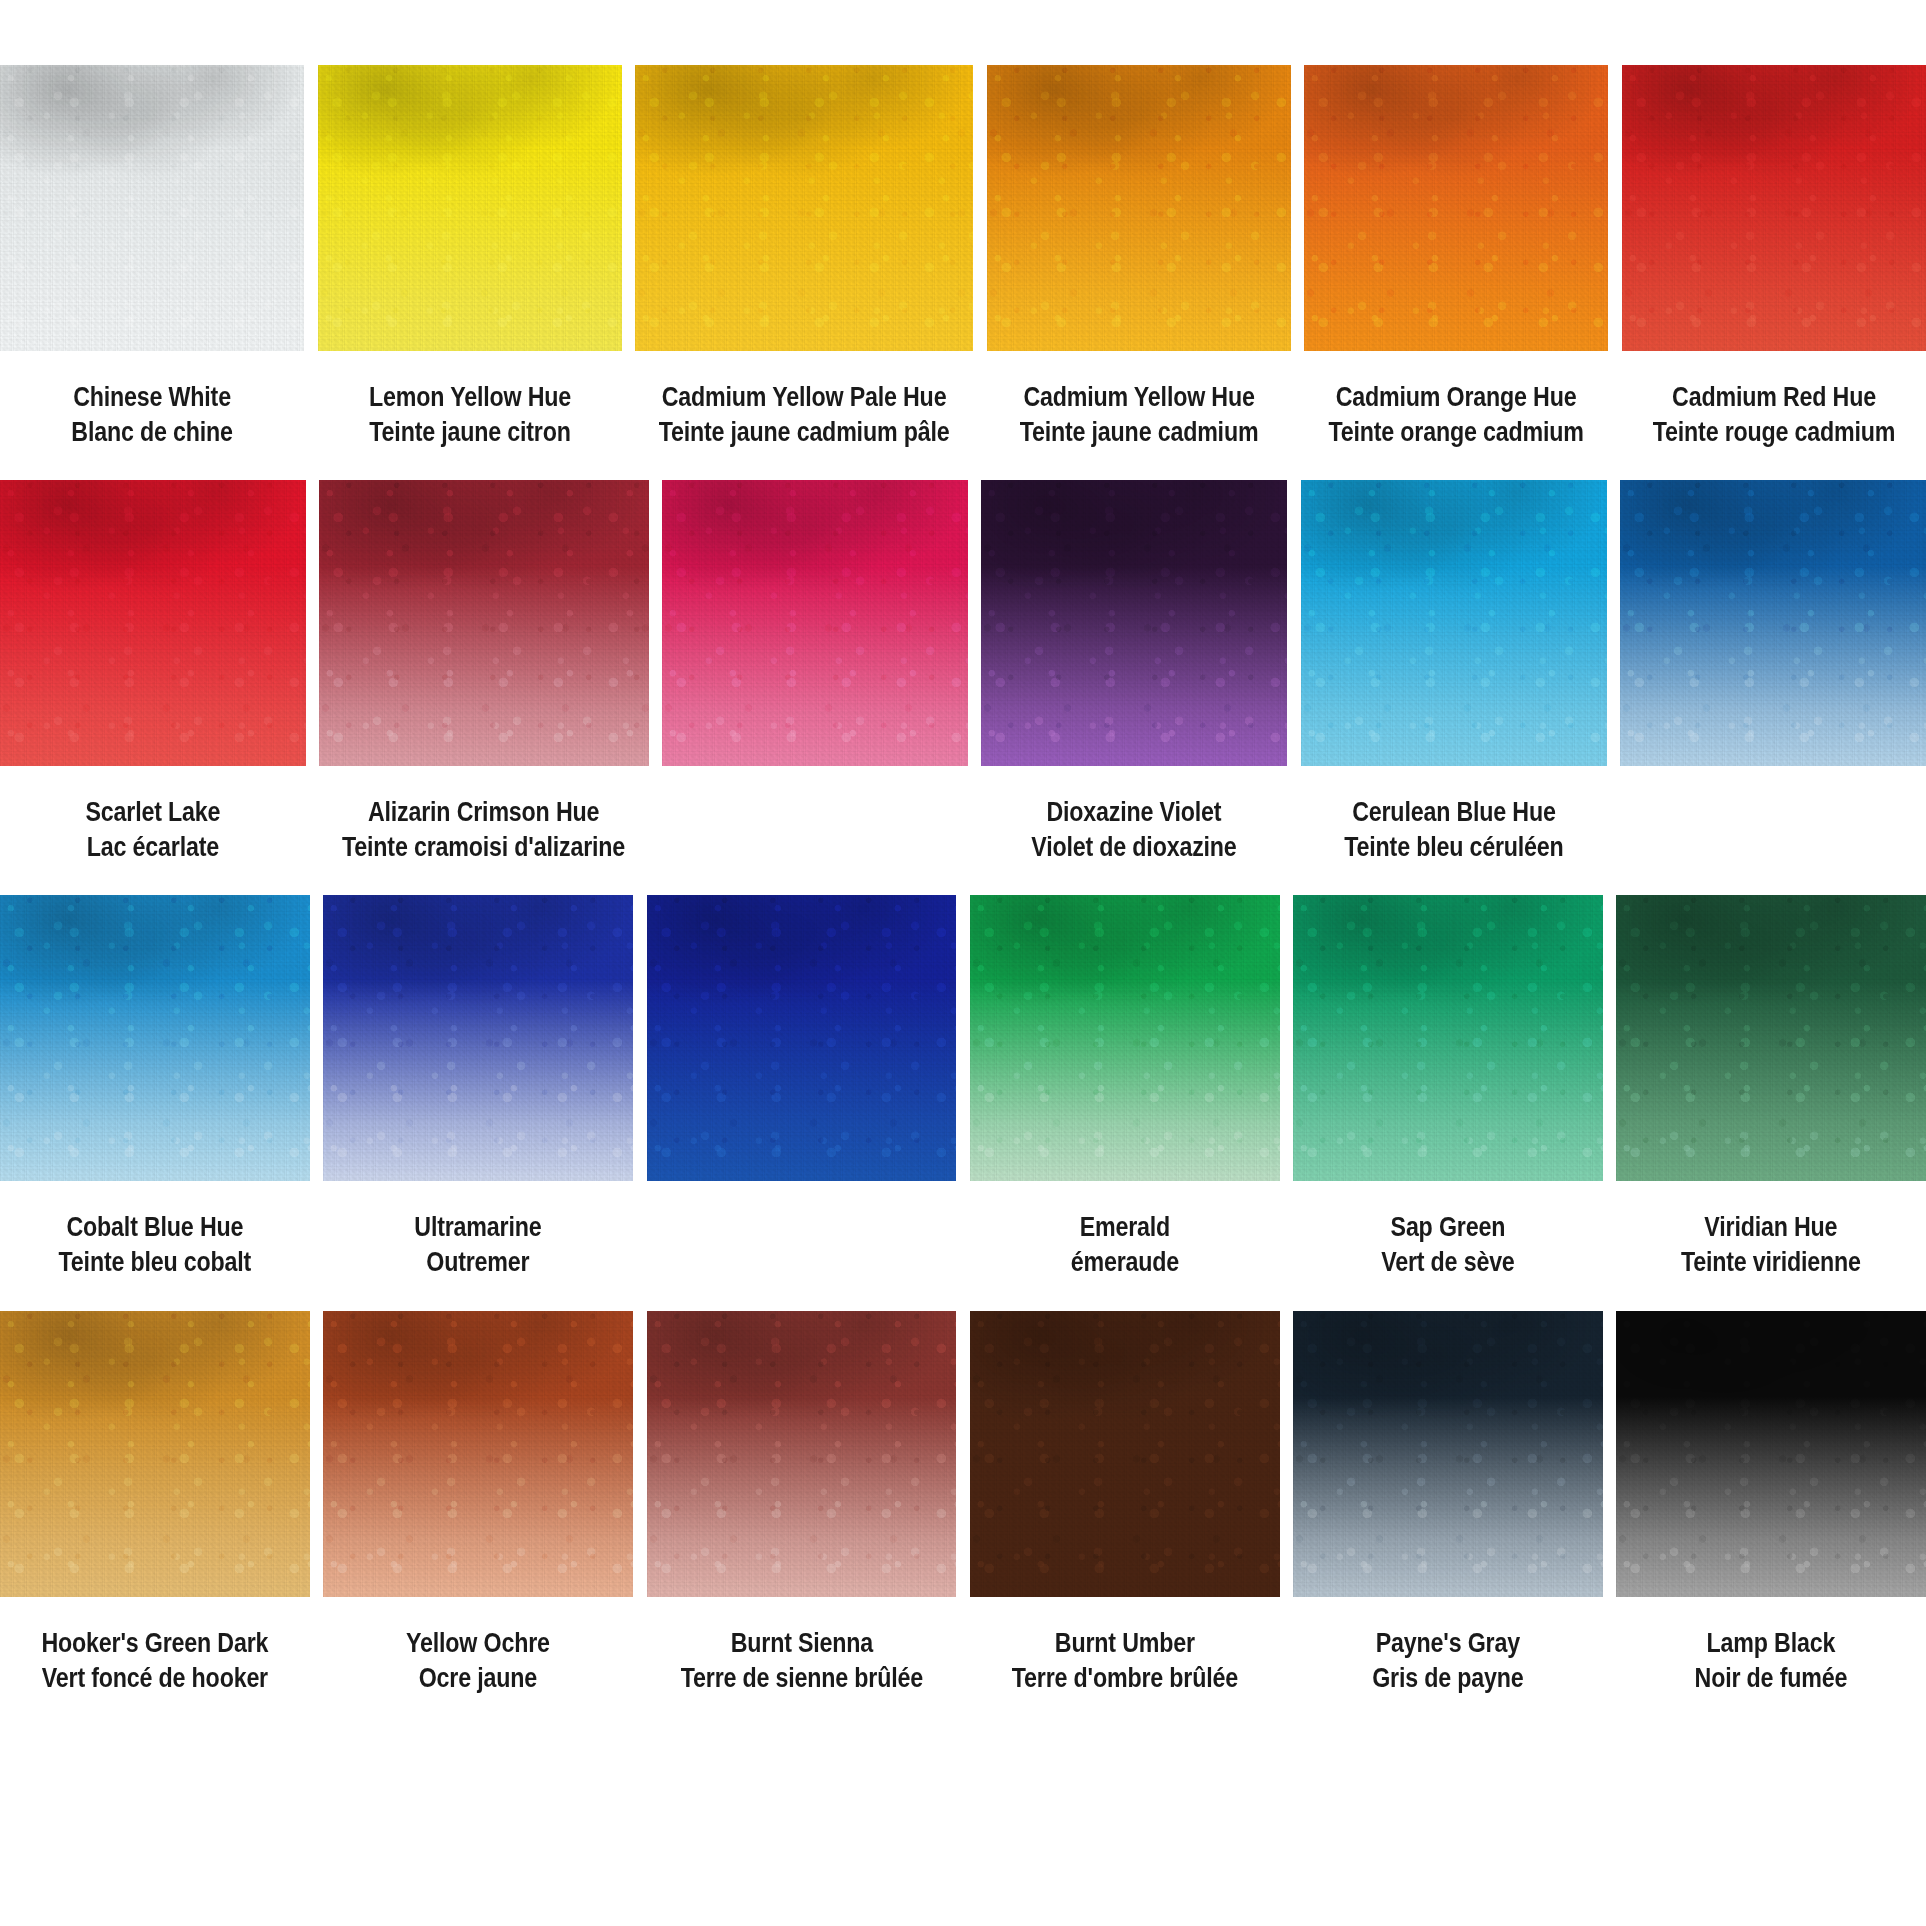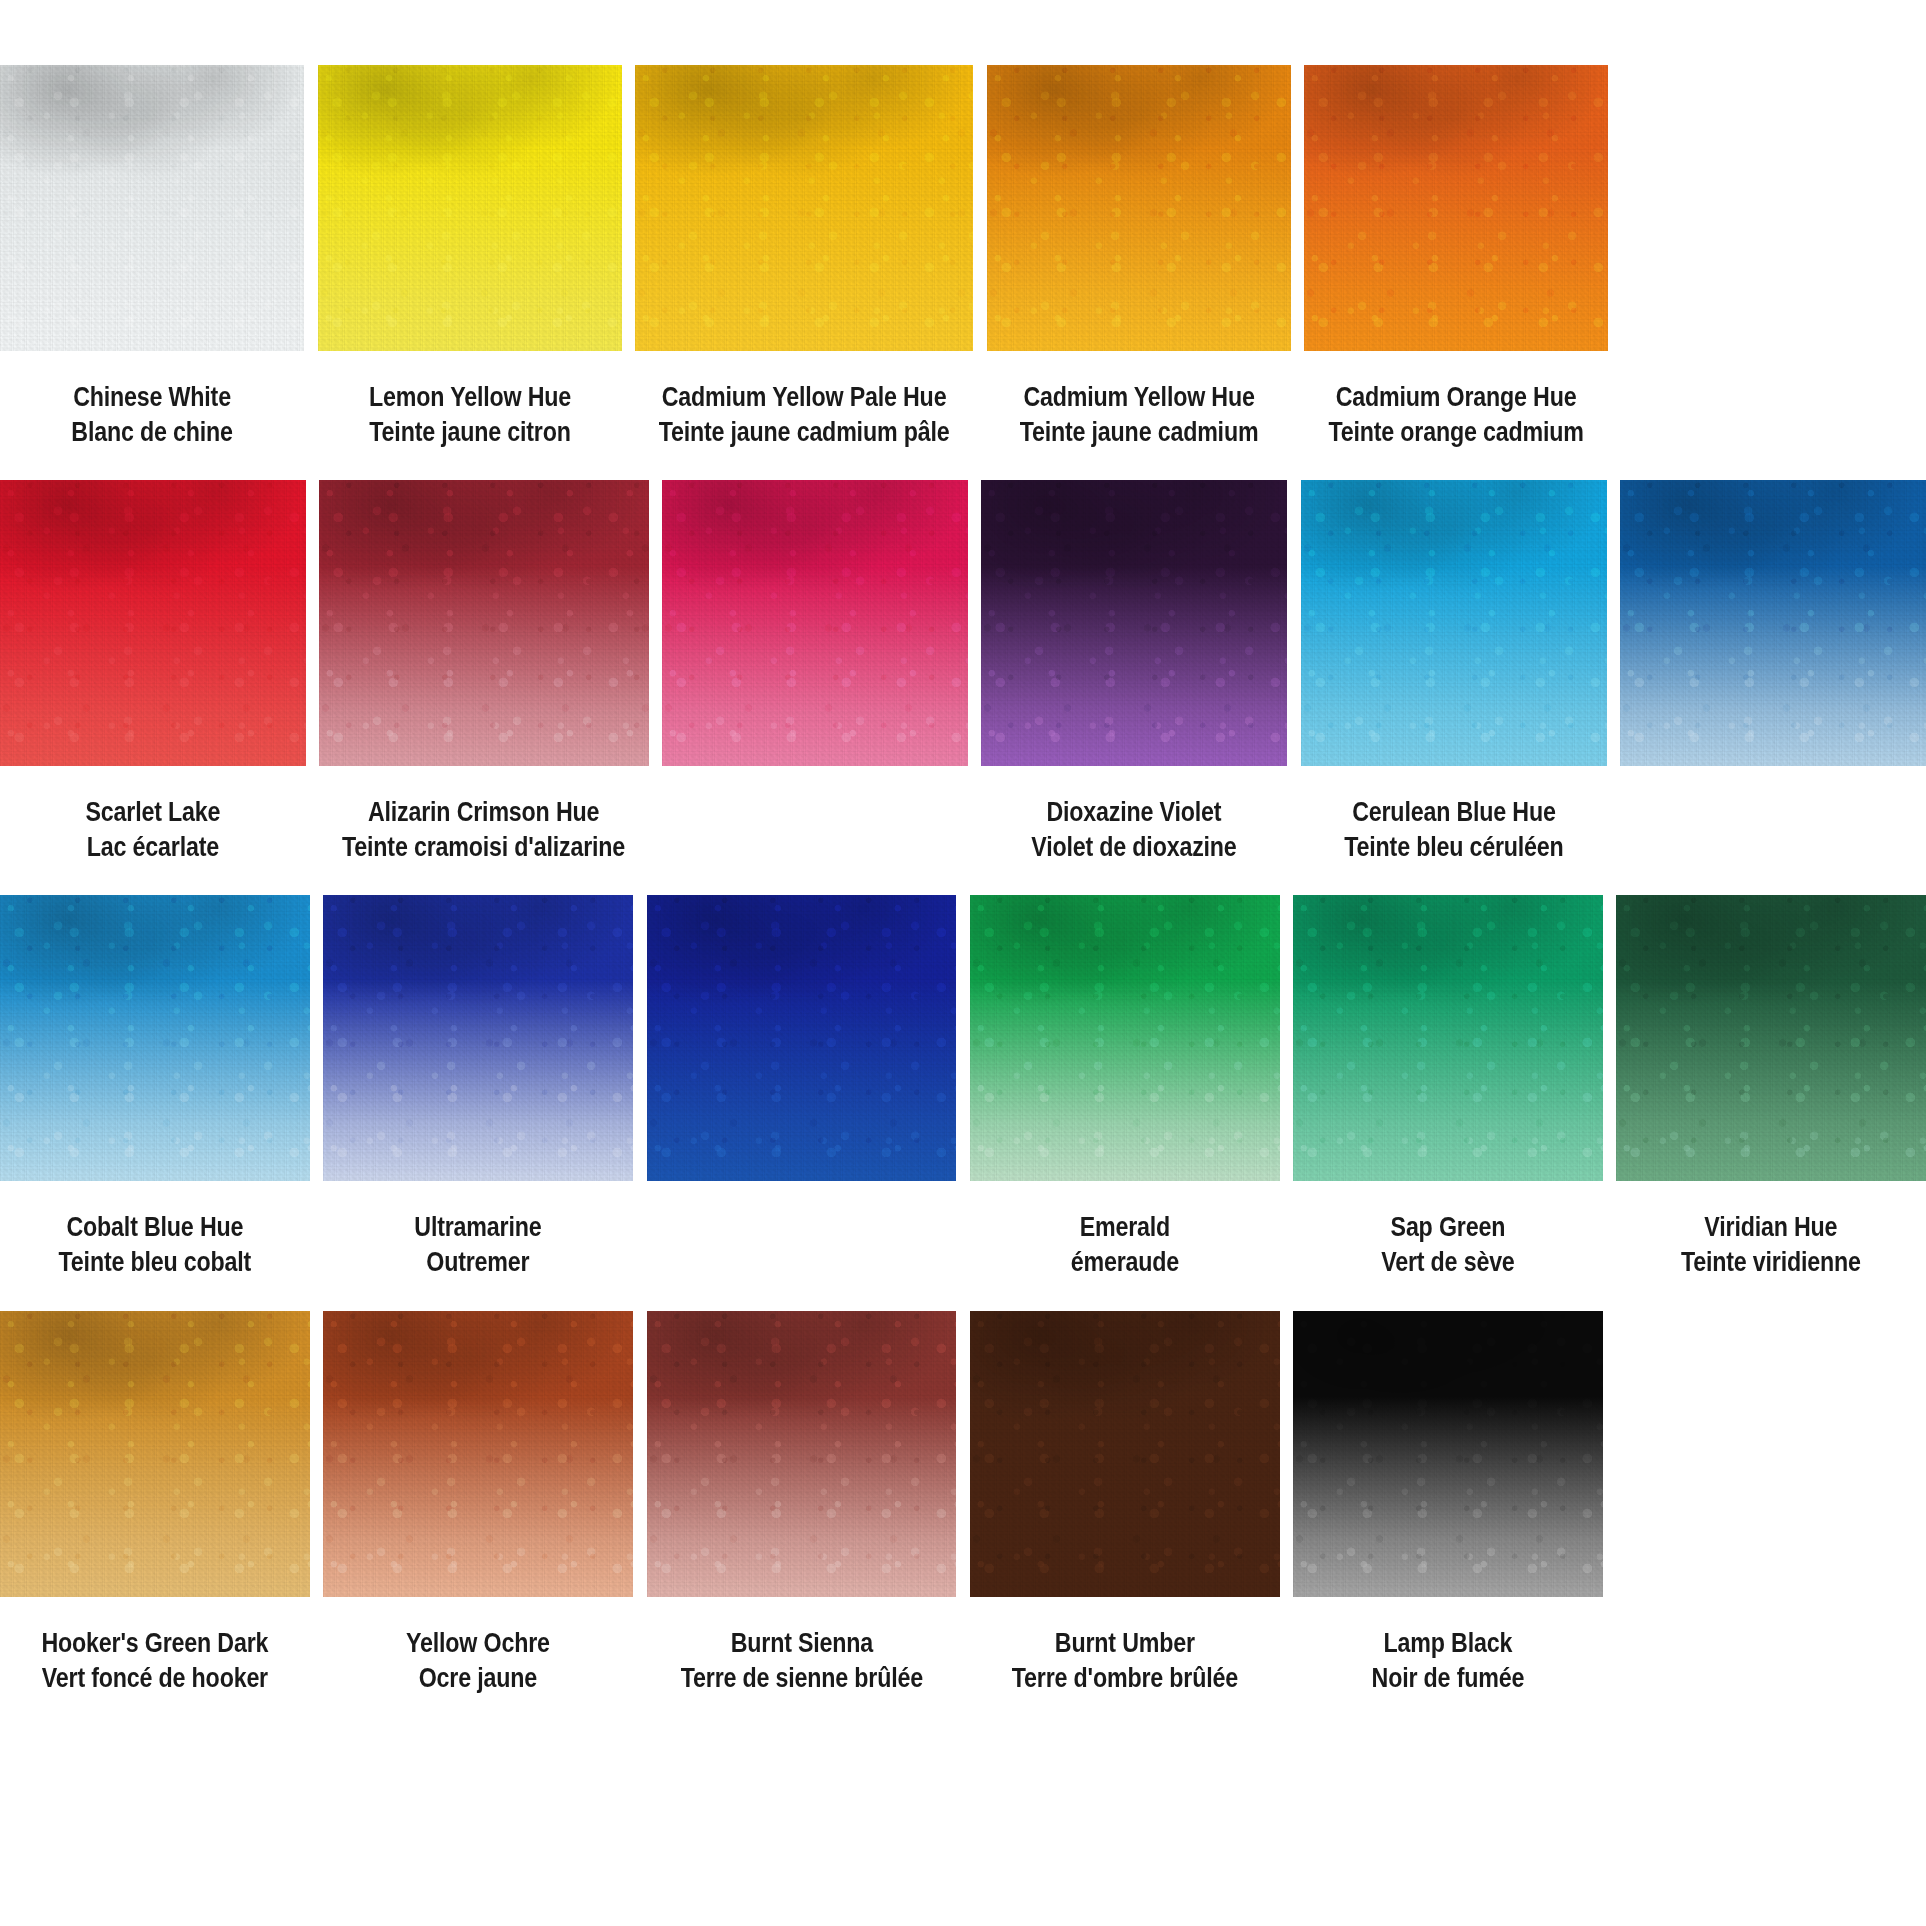--- a/index.html
+++ b/index.html
@@ -150,20 +150,32 @@
           <div class="wash" style="background: linear-gradient(rgb(232, 96, 26) 0%, rgb(232, 96, 26) 30%, rgb(239, 119, 25) 58%, rgb(244, 136, 24) 80%, rgb(247, 146, 24) 100%);"></div>
           <div class="pool"></div>
           <div class="grain"></div>
           <div class="grain2"></div>
         </div>
         <div class="labels">
           <div class="label-en">Cadmium Orange Hue</div>
           <div class="label-fr">Teinte orange cadmium</div>
         </div>
       </div>
+      <div class="cell">
+        <div class="swatch">
+          <div class="wash" style="background: linear-gradient(rgb(216, 31, 32) 0%, rgb(216, 31, 32) 30%, rgb(223, 53, 44) 58%, rgb(229, 70, 53) 80%, rgb(232, 80, 58) 100%);"></div>
+          <div class="pool"></div>
+          <div class="grain"></div>
+          <div class="grain2"></div>
+        </div>
+        <div class="labels">
+          <div class="label-en">Cadmium Red Hue</div>
+          <div class="label-fr">Teinte rouge cadmium</div>
+        </div>
+      </div>
     </div>
   <div class="row row-2">
       <div class="cell">
         <div class="swatch">
           <div class="wash" style="background: linear-gradient(rgb(228, 20, 42) 0%, rgb(228, 20, 42) 30%, rgb(233, 49, 59) 58%, rgb(238, 71, 72) 80%, rgb(240, 84, 79) 100%);"></div>
           <div class="pool"></div>
           <div class="grain"></div>
           <div class="grain2"></div>
         </div>
         <div class="labels">
@@ -334,20 +346,32 @@
       <div class="cell">
         <div class="swatch">
           <div class="wash" style="background: linear-gradient(rgb(74, 36, 18) 0%, rgb(74, 36, 18) 30%, rgb(74, 36, 18) 58%, rgb(74, 36, 18) 80%, rgb(74, 36, 18) 100%);"></div>
           <div class="pool"></div>
           <div class="grain"></div>
           <div class="grain2"></div>
         </div>
         <div class="labels">
           <div class="label-en">Burnt Umber</div>
           <div class="label-fr">Terre d'ombre brûlée</div>
+        </div>
+      </div>
+      <div class="cell">
+        <div class="swatch">
+          <div class="wash" style="background: linear-gradient(rgb(21, 35, 48) 0%, rgb(21, 35, 48) 30%, rgb(95, 109, 121) 58%, rgb(152, 166, 178) 80%, rgb(185, 199, 210) 100%);"></div>
+          <div class="pool"></div>
+          <div class="grain"></div>
+          <div class="grain2"></div>
+        </div>
+        <div class="labels">
+          <div class="label-en">Payne's Gray</div>
+          <div class="label-fr">Gris de payne</div>
         </div>
       </div>
       <div class="cell">
         <div class="swatch">
           <div class="wash" style="background: linear-gradient(rgb(10, 10, 10) 0%, rgb(10, 10, 10) 30%, rgb(81, 81, 81) 58%, rgb(136, 136, 136) 80%, rgb(168, 168, 168) 100%);"></div>
           <div class="pool"></div>
           <div class="grain"></div>
           <div class="grain2"></div>
         </div>
         <div class="labels">

